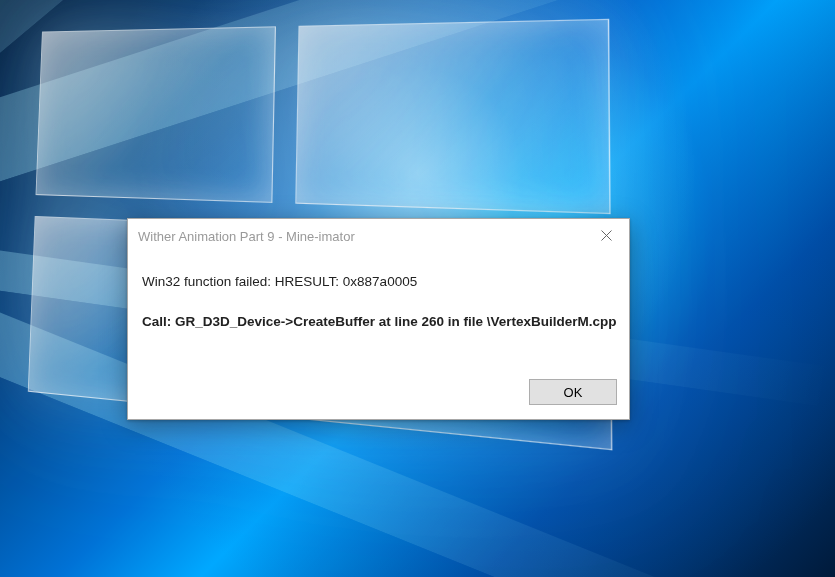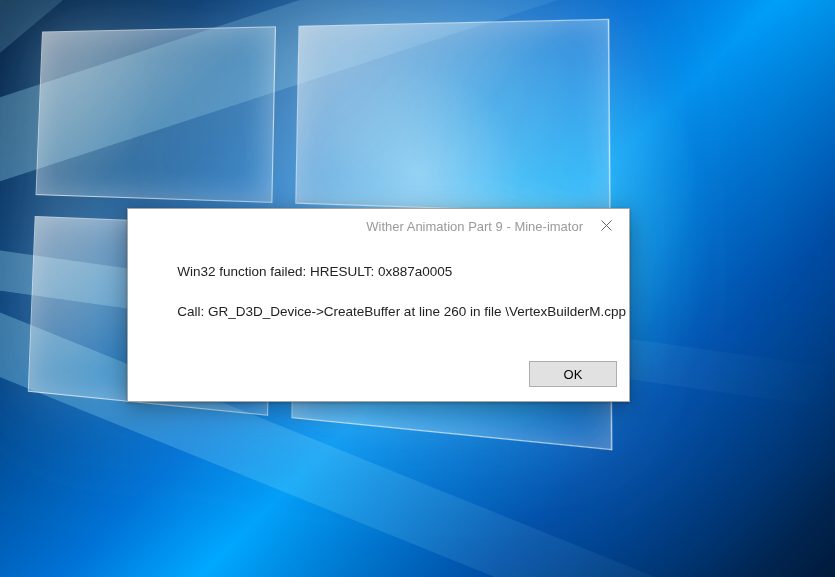--- a/index.html
+++ b/index.html
@@ -59,28 +59,27 @@
   .r1 { transform: translate(-50%,-50%) rotate(22deg); }
   .r2 { transform: translate(-50%,-50%) rotate(-18deg); height: 80px; }
   .r3 { transform: translate(-50%,-50%) rotate(8deg);  height: 40px; }
   .r4 { transform: translate(-50%,-50%) rotate(-40deg); height: 90px; opacity:.6; }
   .r5 { transform: translate(-50%,-50%) rotate(55deg);  height: 50px; opacity:.5; }
 
   
   .dialog {
     position: absolute;
     left: 127px;
-    top: 208px;
+    top: 218px;
     width: 501px;
     background: #ffffff;
     border: 1px solid #a7a7a7;
     box-shadow: 0 6px 24px rgba(0,0,0,0.35), 0 1px 3px rgba(0,0,0,0.25);
     display: flex;
     flex-direction: column;
-    align-items: flex-end;
   }
 
   .titlebar {
     height: 34px;
     display: flex;
     align-items: center;
     background: #ffffff;
     border-bottom: 0 solid transparent;
     padding-left: 10px;
     font-size: 13px;
@@ -100,21 +99,21 @@
   }
   .close-btn svg { width: 11px; height: 11px; }
 
   .content {
     padding: 20px 3px 16px 14px;
     font-size: 13.5px;
     color: #222;
     line-height: 1.35;
   }
   .content p { margin: 0 0 22px 0; }
-  .content p:last-of-type { margin-bottom: 4px; }
+  .content p:last-of-type { margin-bottom: 12px; font-weight: bold; }
 
   .buttonbar {
     display: flex;
     justify-content: flex-end;
     padding: 20px 12px 14px 12px;
   }
   .btn {
     min-width: 88px;
     height: 26px;
     background: #e1e1e1;

